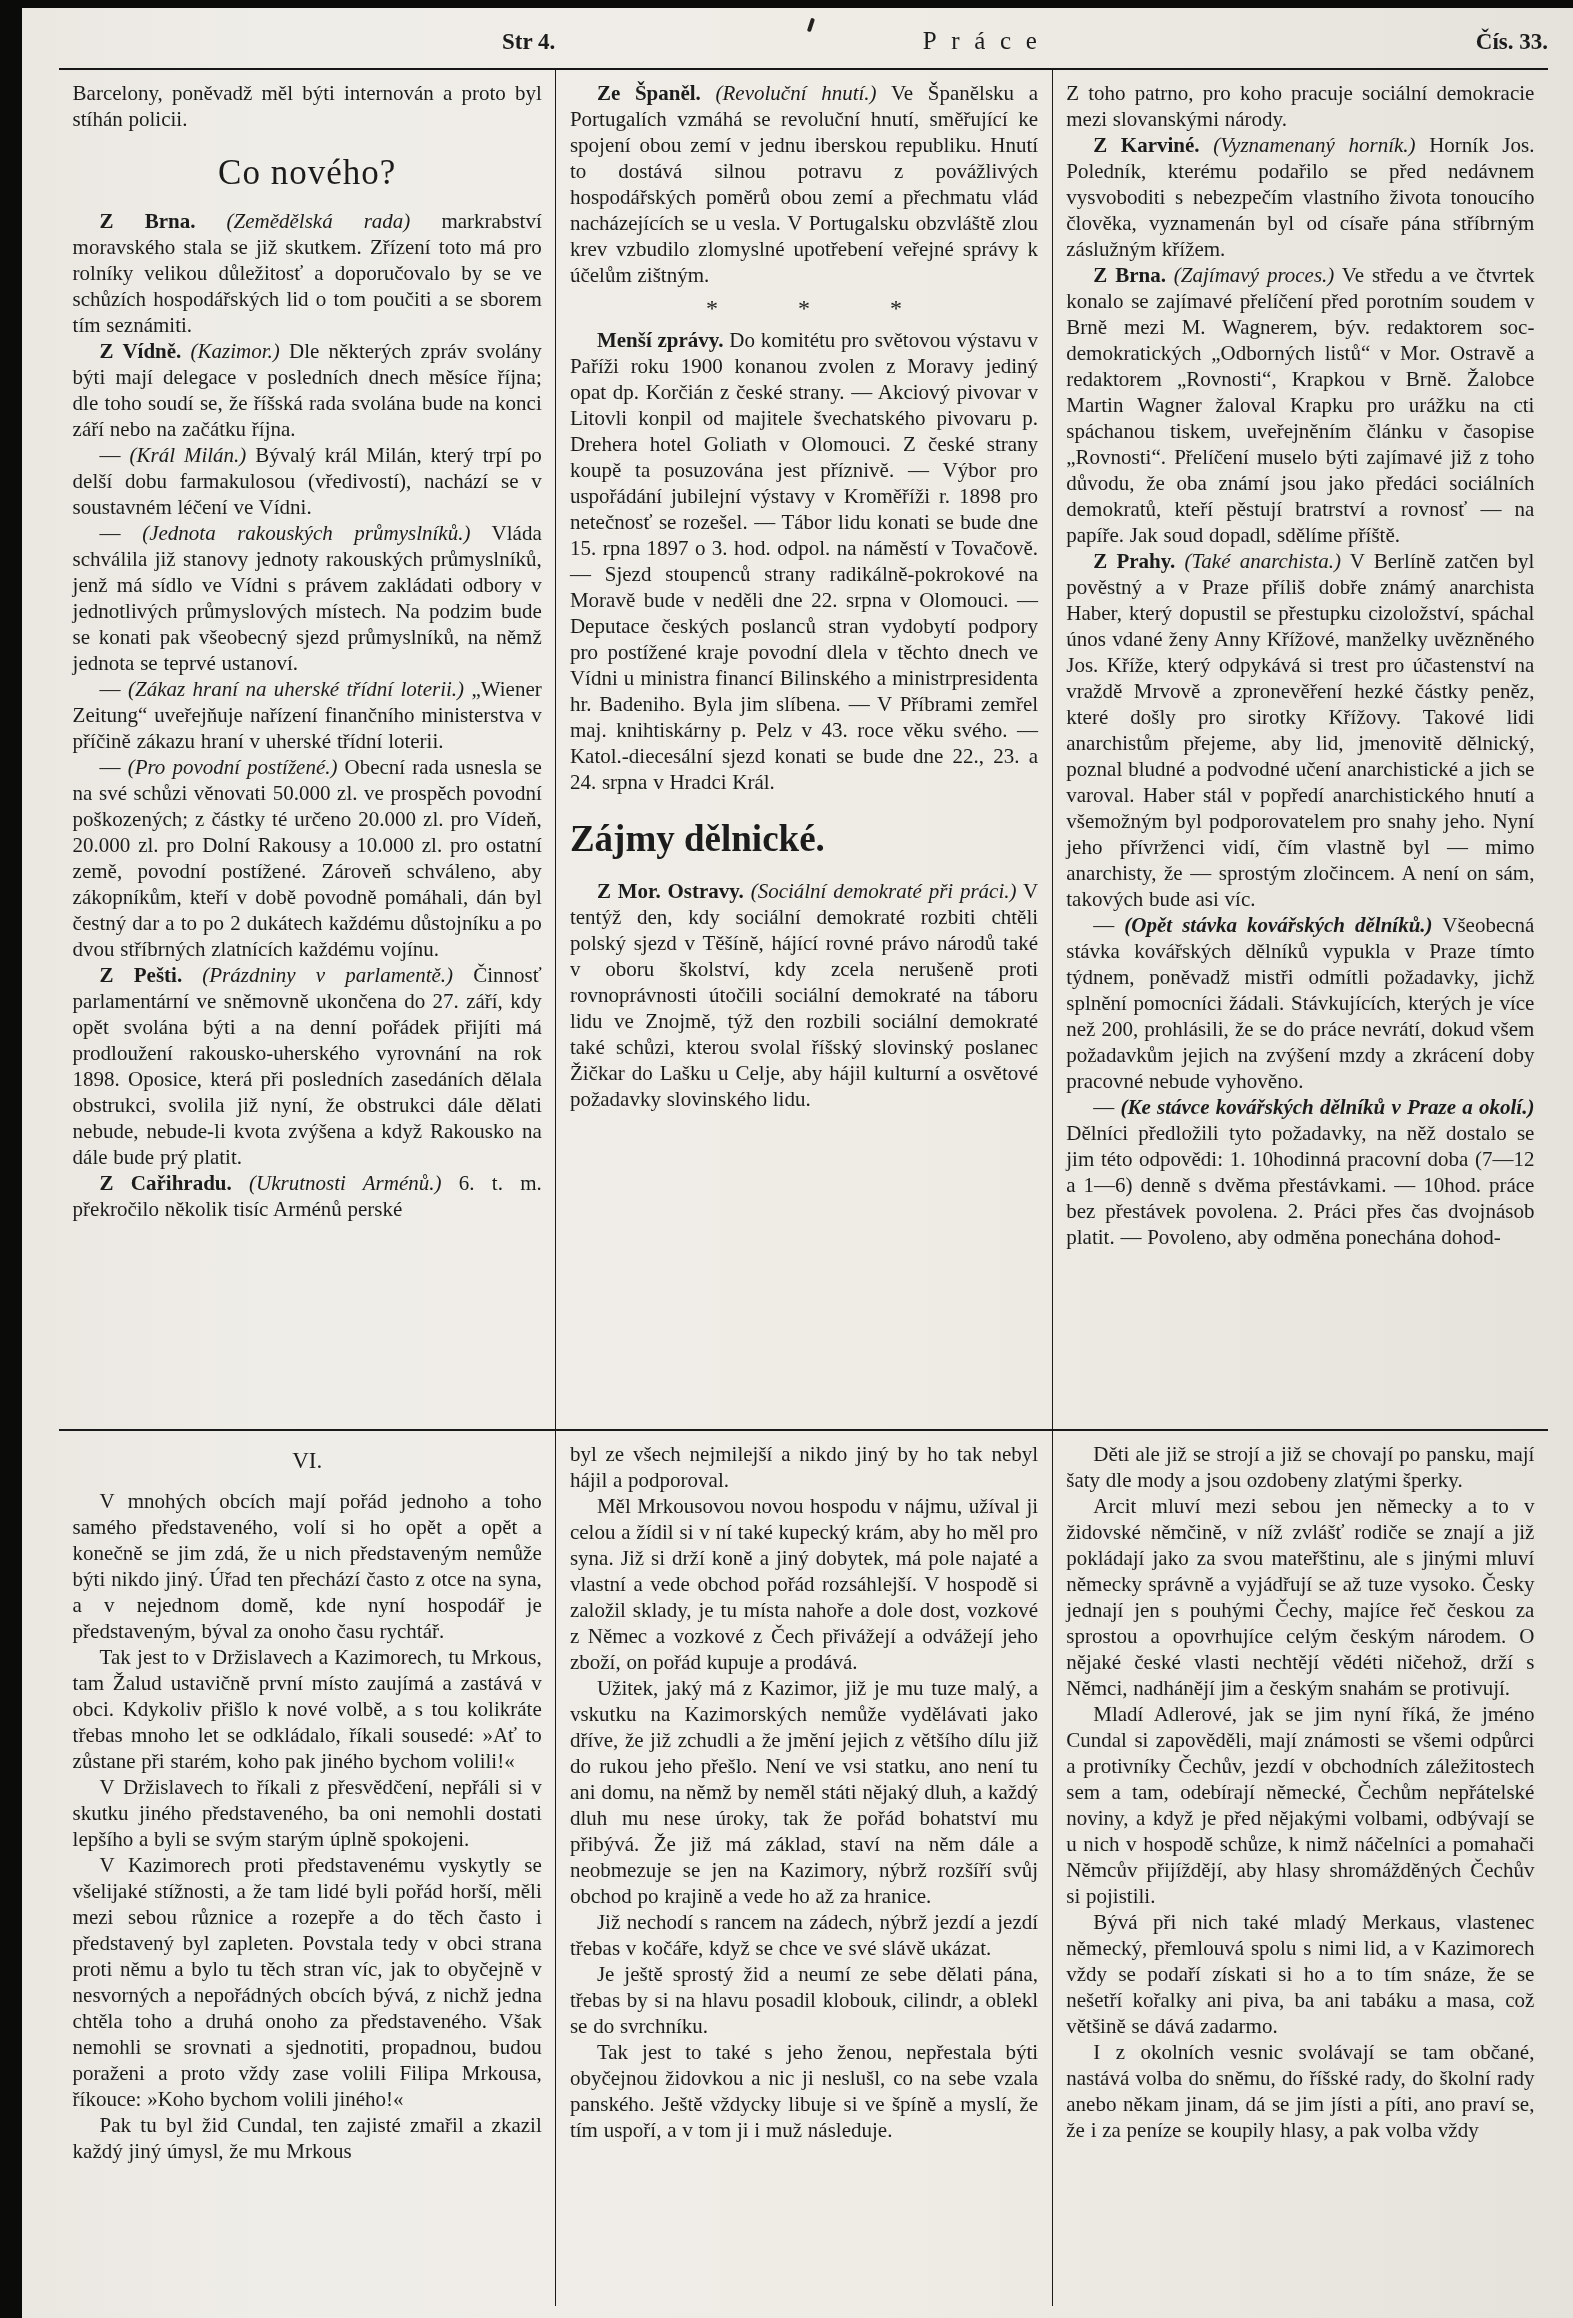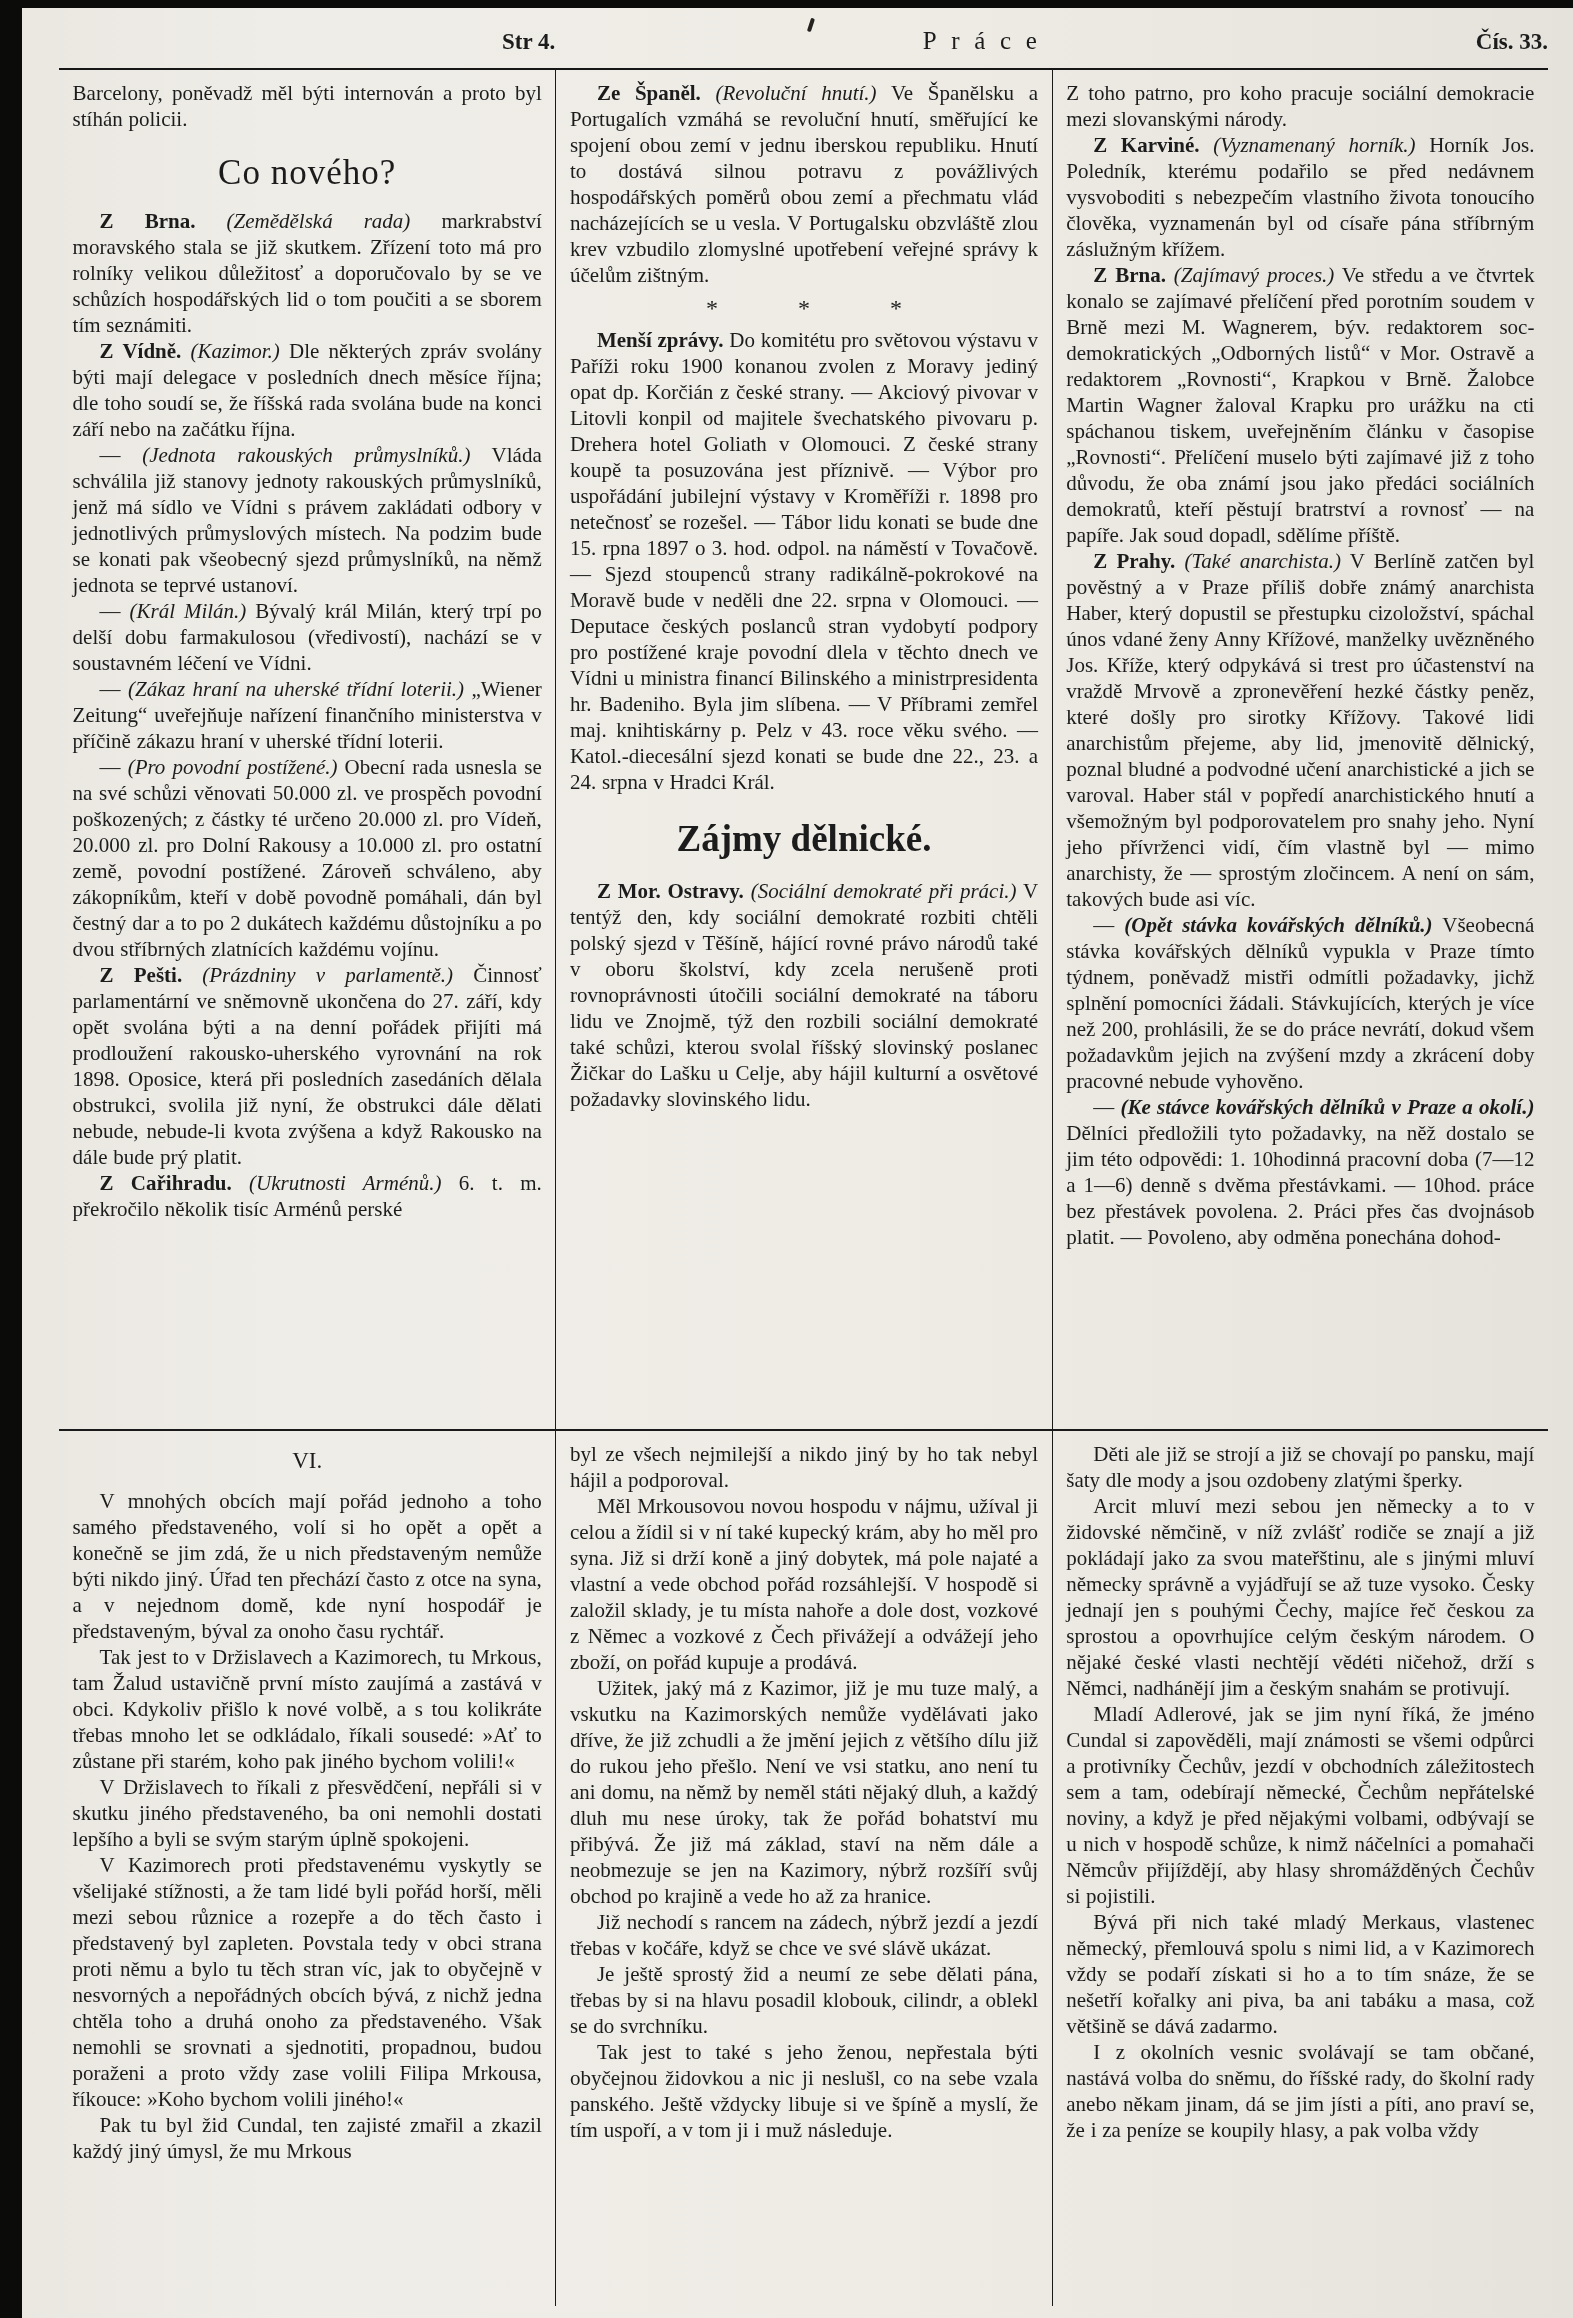--- a/index.html
+++ b/index.html
@@ -37,21 +37,21 @@
   .para{
     margin:0;text-indent:27px;text-align:justify;
     font-size:21px;line-height:26px;word-spacing:0.5px;
   }
   .noindent{text-indent:0;}
   .b{font-weight:bold;}
   .i{font-style:italic;}
   .bi{font-weight:bold;font-style:italic;}
 
   .h-news{font-size:35px;font-weight:400;text-align:center;margin:21px 0 15.7px;letter-spacing:1px;}
-  .h-labor{font-size:37px;font-weight:700;text-align:center;margin:22px 0 18px;}
+  .h-labor{font-size:37px;font-weight:700;margin:22px 0 18px;}
   .asterism{text-align:center;font-size:24px;line-height:27px;margin:7.3px 0 5.2px;letter-spacing:37px;padding-left:37px;}
   .chapter{font-size:23px;text-align:center;margin:7.3px 0 13.6px;font-weight:400;font-family:Liberation Serif, serif;}
 </style>
 </head>
 <body>
 
 <div class="scan">
   <div class="edge-left"></div>
   <div class="edge-top"></div>
   <div class="ink-speck"></div>
@@ -67,22 +67,22 @@
 
     <section class="cols top-section">
       <div class="col">
         <div>
             <p class="para noindent"><span class="t">Barcelony, poněvadž měl býti internován a proto byl stíhán policii.</span></p>
           </div>
         <h2 class="h-news">Co nového?</h2>
         <div>
             <p class="para"><span class="b">Z Brna. </span><span class="i">(Zemědělská rada)</span><span class="t"> markrabství moravského stala se již skutkem. Zřízení toto má pro rolníky velikou důležitosť a doporučovalo by se ve schůzích hospodářských lid o tom poučiti a se sborem tím seznámiti.</span></p>
             <p class="para"><span class="b">Z Vídně. </span><span class="i">(Kazimor.)</span><span class="t"> Dle některých zpráv svolány býti mají delegace v posledních dnech měsíce října; dle toho soudí se, že říšská rada svolána bude na konci září nebo na začátku října.</span></p>
+            <p class="para"><span class="t">— </span><span class="i">(Král Milán.)</span><span class="t"> Bývalý král Milán, který trpí po delší dobu farmakulosou (vředivostí), nachází se v soustavném léčení ve Vídni.</span></p>
             <p class="para"><span class="t">— </span><span class="i">(Jednota rakouských průmyslníků.)</span><span class="t"> Vláda schválila již stanovy jednoty rakouských průmyslníků, jenž má sídlo ve Vídni s právem zakládati odbory v jednotlivých průmyslových místech. Na podzim bude se konati pak všeobecný sjezd průmyslníků, na němž jednota se teprvé ustanoví.</span></p>
-            <p class="para"><span class="t">— </span><span class="i">(Král Milán.)</span><span class="t"> Bývalý král Milán, který trpí po delší dobu farmakulosou (vředivostí), nachází se v soustavném léčení ve Vídni.</span></p>
             <p class="para"><span class="t">— </span><span class="i">(Zákaz hraní na uherské třídní loterii.)</span><span class="t"> „Wiener Zeitung“ uveřejňuje nařízení finančního ministerstva v příčině zákazu hraní v uherské třídní loterii.</span></p>
             <p class="para"><span class="t">— </span><span class="i">(Pro povodní postížené.)</span><span class="t"> Obecní rada usnesla se na své schůzi věnovati 50.000 zl. ve prospěch povodní poškozených; z částky té určeno 20.000 zl. pro Vídeň, 20.000 zl. pro Dolní Rakousy a 10.000 zl. pro ostatní země, povodní postížené. Zároveň schváleno, aby zákopníkům, kteří v době povodně pomáhali, dán byl čestný dar a to po 2 dukátech každému důstojníku a po dvou stříbrných zlatnících každému vojínu.</span></p>
             <p class="para"><span class="b">Z Pešti. </span><span class="i">(Prázdniny v parlamentě.)</span><span class="t"> Činnosť parlamentární ve sněmovně ukončena do 27. září, kdy opět svolána býti a na denní pořádek přijíti má prodloužení rakousko-uherského vyrovnání na rok 1898. Oposice, která při posledních zasedáních dělala obstrukci, svolila již nyní, že obstrukci dále dělati nebude, nebude-li kvota zvýšena a když Rakousko na dále bude prý platit.</span></p>
             <p class="para"><span class="b">Z Cařihradu. </span><span class="i">(Ukrutnosti Arménů.)</span><span class="t"> 6. t. m. překročilo několik tisíc Arménů perské</span></p>
           </div>
       </div>
       <div class="col">
         <div>
             <p class="para"><span class="b">Ze Španěl. </span><span class="i">(Revoluční hnutí.)</span><span class="t"> Ve Španělsku a Portugalích vzmáhá se revoluční hnutí, směřující ke spojení obou zemí v jednu iberskou republiku. Hnutí to dostává silnou potravu z povážlivých hospodářských poměrů obou zemí a přechmatu vlád nacházejících se u vesla. V Portugalsku obzvláště zlou krev vzbudilo zlomyslné upotřebení veřejné správy k účelům zištným.</span></p>
           </div>

